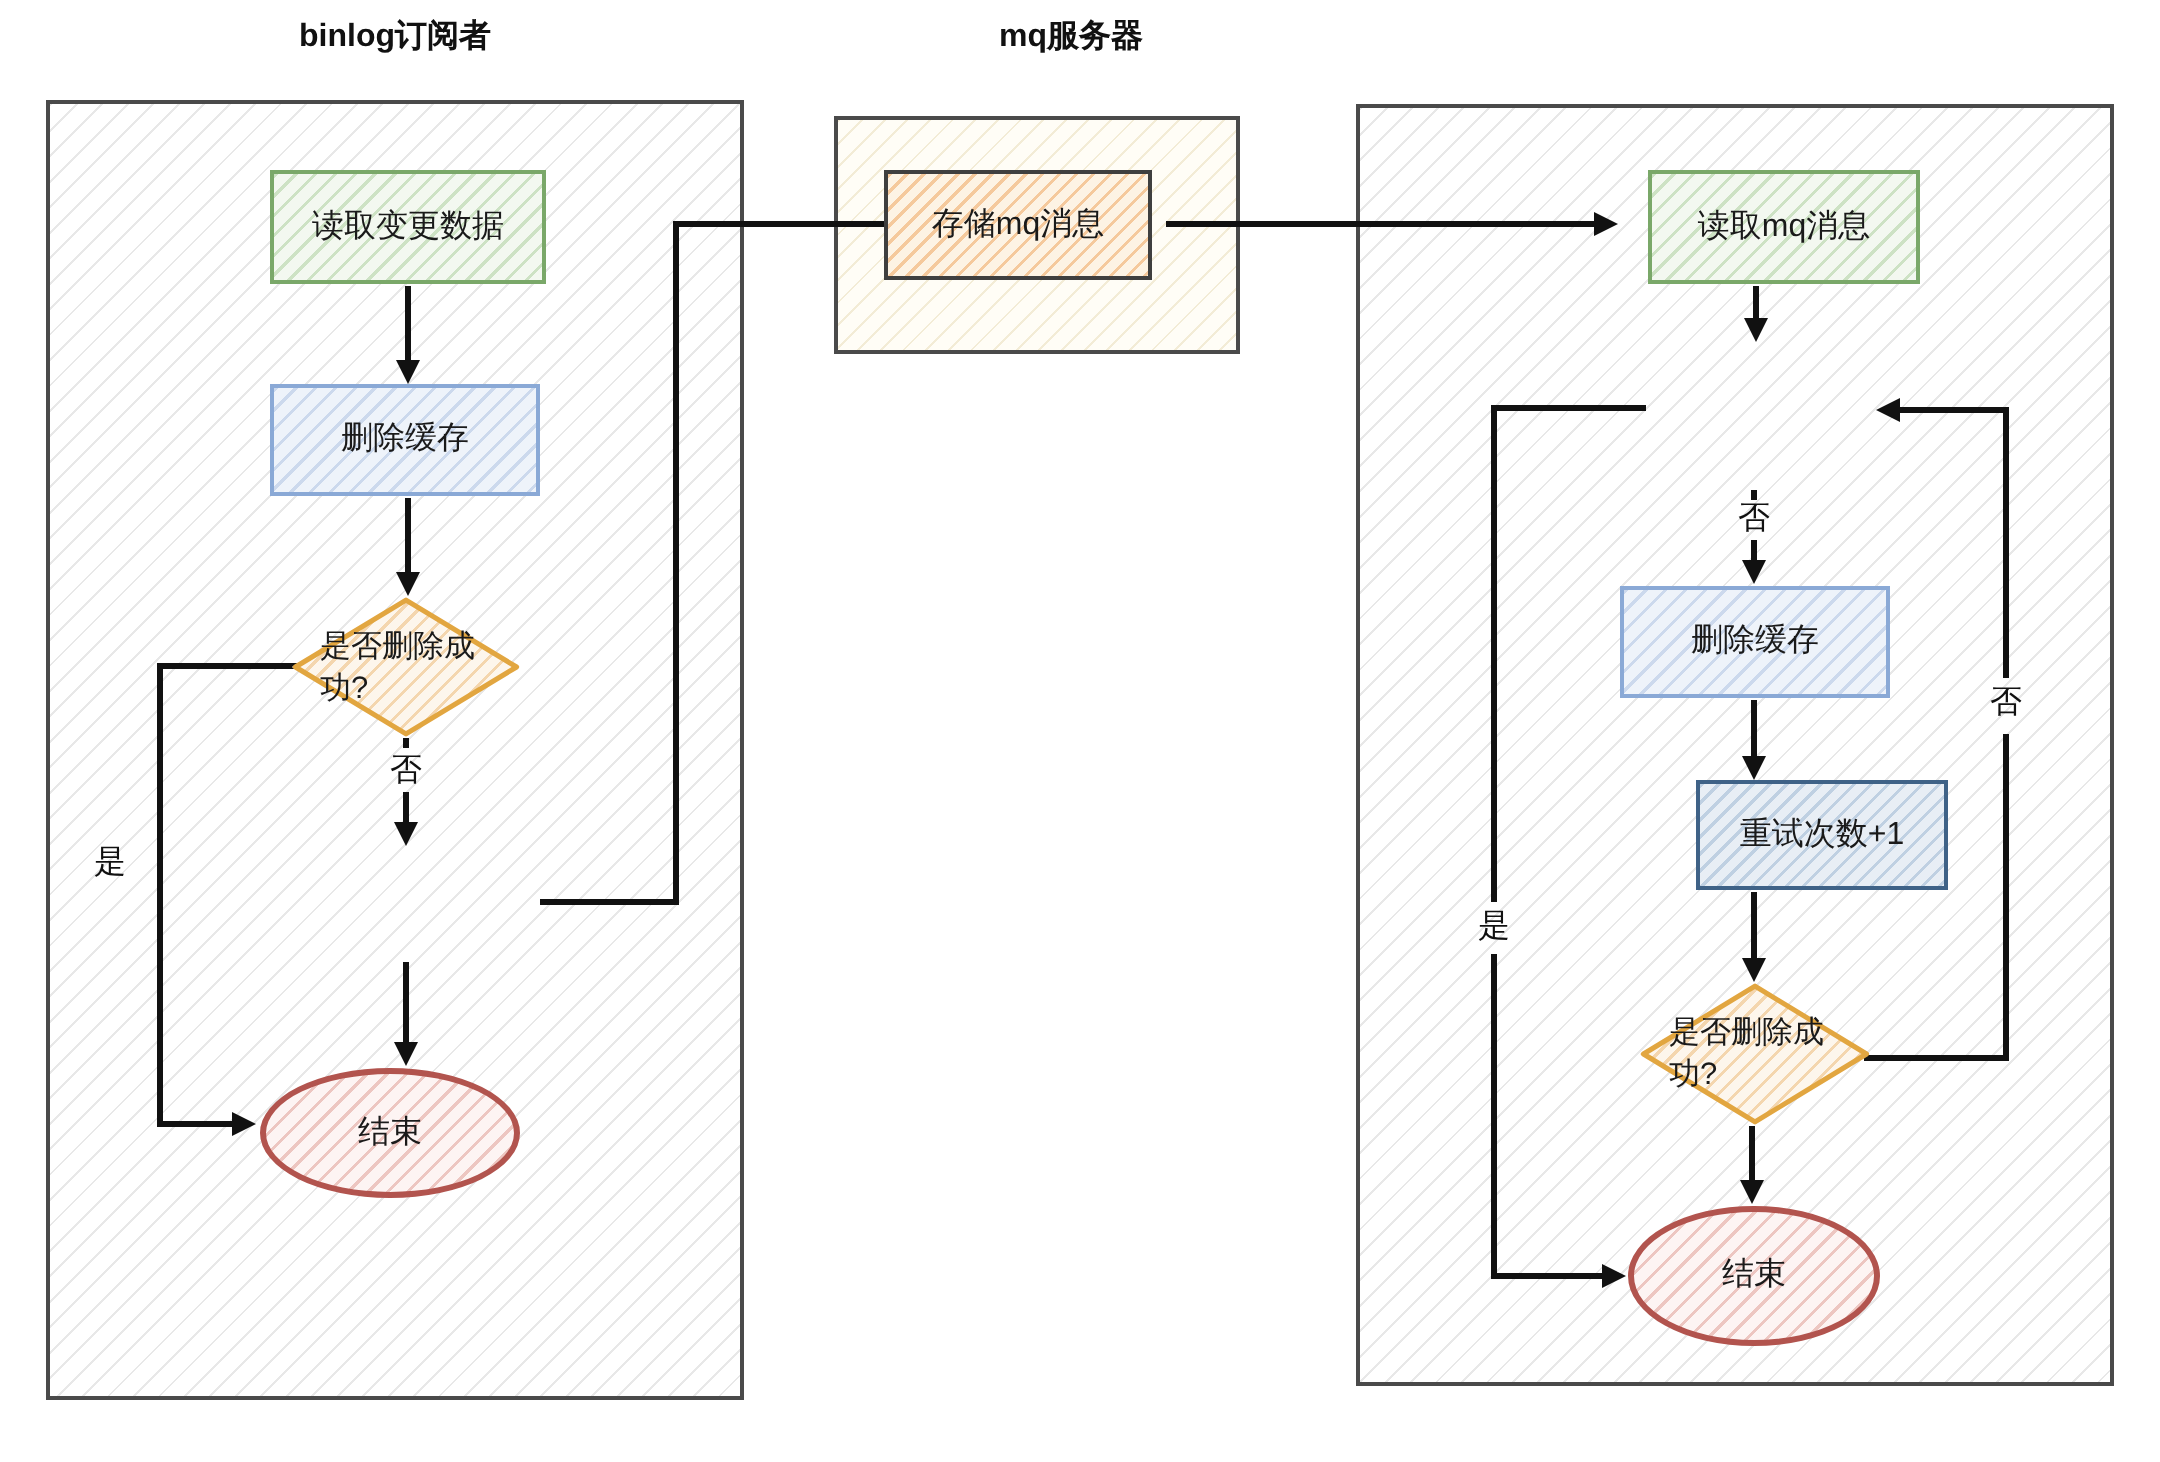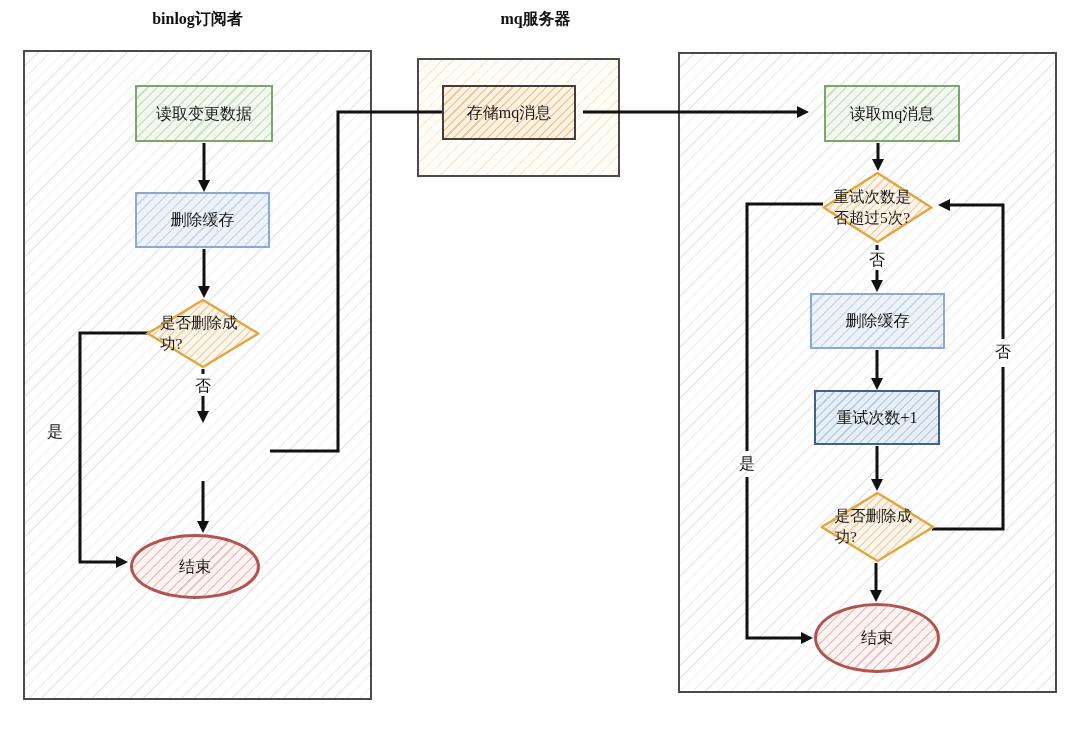--- a/index.html
+++ b/index.html
@@ -1,18 +1,18 @@
 <!DOCTYPE html>
 <html style="--lane-border: #4a4a4a; --lane-hatch: #e8e8e8; --mid-lane-hatch: #f3ecd6; --green-border: #7aa869; --green-bg: #f3f8f0; --green-hatch: #cde2c4; --blue-border: #8aa9d6; --blue-bg: #eef3fa; --blue-hatch: #ccd9ed; --darkblue-border: #3f6287; --darkblue-bg: #e8eef5; --darkblue-hatch: #bfd0e2; --orange-border: #e2a640; --orange-bg: #fdf6ec; --orange-hatch: #f4d6ae; --purple-border: #ab90c9; --purple-bg: #f6f1fa; --purple-hatch: #dccfec; --red-border: #b2544e; --red-bg: #fdf4f3; --red-hatch: #edc6c1; --msg-border: #3f3f3f; --msg-bg: #fdf3e4; --msg-hatch: #f5c99c; --arrow: #111111; --text: #1a1a1a;"><head>
 <meta charset="utf-8">
 <style>
   html,body{margin:0;padding:0;background:#ffffff;}
   .stage{
     position:relative;width:1080px;height:731px;overflow:hidden;
-    font-family:Liberation Serif, serif;color:var(--text,#1a1a1a);
+    font-family:Liberation Sans, sans-serif;color:var(--text,#1a1a1a);
     background:#fff;
   }
   
   .lane{
     position:absolute;border:2px solid var(--lane-border,#4a4a4a);box-sizing:border-box;
     background-color:#ffffff;
     background-image:repeating-linear-gradient(135deg,var(--lane-hatch,#e8e8e8) 0px,var(--lane-hatch,#e8e8e8) 1px,transparent 1px,transparent 9px);
   }
   .lane.mid{
     background-image:repeating-linear-gradient(135deg,var(--mid-lane-hatch,#f3ecd6) 0px,var(--mid-lane-hatch,#f3ecd6) 1px,transparent 1px,transparent 8px);
@@ -30,21 +30,21 @@
   .node{
     position:absolute;box-sizing:border-box;display:flex;align-items:center;justify-content:center;
     text-align:center;font-size:16px;line-height:1.25;
   }
   .rect{border:2px solid;}
   .green{border-color:var(--green-border,#7aa869);background-color:var(--green-bg,#f3f8f0);
     background-image:repeating-linear-gradient(135deg,var(--green-hatch,#cde2c4) 0 1.5px,transparent 1.5px 7px);}
   .blue{border-color:var(--blue-border,#8aa9d6);background-color:var(--blue-bg,#eef3fa);
     background-image:repeating-linear-gradient(135deg,var(--blue-hatch,#ccd9ed) 0 1.5px,transparent 1.5px 7px);text-align:center;}
   .darkblue{border-color:var(--darkblue-border,#3f6287);background-color:var(--darkblue-bg,#e8eef5);
-    background-image:repeating-linear-gradient(135deg,var(--darkblue-hatch,#bfd0e2) 0 1.5px,transparent 1.5px 6px);}
+    background-image:repeating-linear-gradient(135deg,var(--darkblue-hatch,#bfd0e2) 0 1.5px,transparent 1.5px 6px);margin-left:34px;}
   .purple{border-color:var(--purple-border,#ab90c9);background-color:var(--purple-bg,#f6f1fa);
     background-image:repeating-linear-gradient(135deg,var(--purple-hatch,#dccfec) 0 1.5px,transparent 1.5px 7px);}
   .msg{border:2.5px solid var(--msg-border,#3f3f3f);background-color:var(--msg-bg,#fdf3e4);
     background-image:repeating-linear-gradient(135deg,var(--msg-hatch,#f5c99c) 0 1.5px,transparent 1.5px 6px);}
   .ellipse{border-radius:50%;border:3px solid var(--red-border,#b2544e);background-color:var(--red-bg,#fdf4f3);
     background-image:repeating-linear-gradient(135deg,var(--red-hatch,#edc6c1) 0 1.5px,transparent 1.5px 7px);}
   
   .dwrap{position:absolute;display:flex;align-items:center;justify-content:center;}
   .dfill{position:absolute;inset:0;clip-path:polygon(50% 0,100% 50%,50% 100%,0 50%);
     background-color:var(--orange-bg,#fdf6ec);
@@ -150,27 +150,20 @@
     <span class="nlabel">结束</span>
   </div>
 
   <div class="node msg" style="left:442px;top:85px;width:134px;height:55px">
     <span class="nlabel">存储mq消息</span>
   </div>
 
   <div class="node rect green" style="left:824px;top:85px;width:136px;height:57px">
     <span class="nlabel">读取mq消息</span>
   </div>
-  <div class="dwrap" style="left:822px;top:172px;width:111px;height:71px">
-    <div class="dfill"></div>
-    <svg class="dstroke" viewBox="0 0 100 100" preserveAspectRatio="none">
-      <polygon points="50,1.5 98.5,50 50,98.5 1.5,50"></polygon>
-    </svg>
-    <span class="nlabel dlabel" style="width:88px">重试次数是否超过5次?</span>
-  </div>
   <div class="node rect blue" style="left:810px;top:293px;width:135px;height:56px">
     <span class="nlabel">删除缓存</span>
   </div>
   <div class="node rect darkblue" style="left:814px;top:390px;width:126px;height:55px">
     <span class="nlabel">重试次数+1</span>
   </div>
   <div class="dwrap" style="left:820px;top:492px;width:115px;height:70px">
     <div class="dfill"></div>
     <svg class="dstroke" viewBox="0 0 100 100" preserveAspectRatio="none">
       <polygon points="50,1.5 98.5,50 50,98.5 1.5,50"></polygon>

